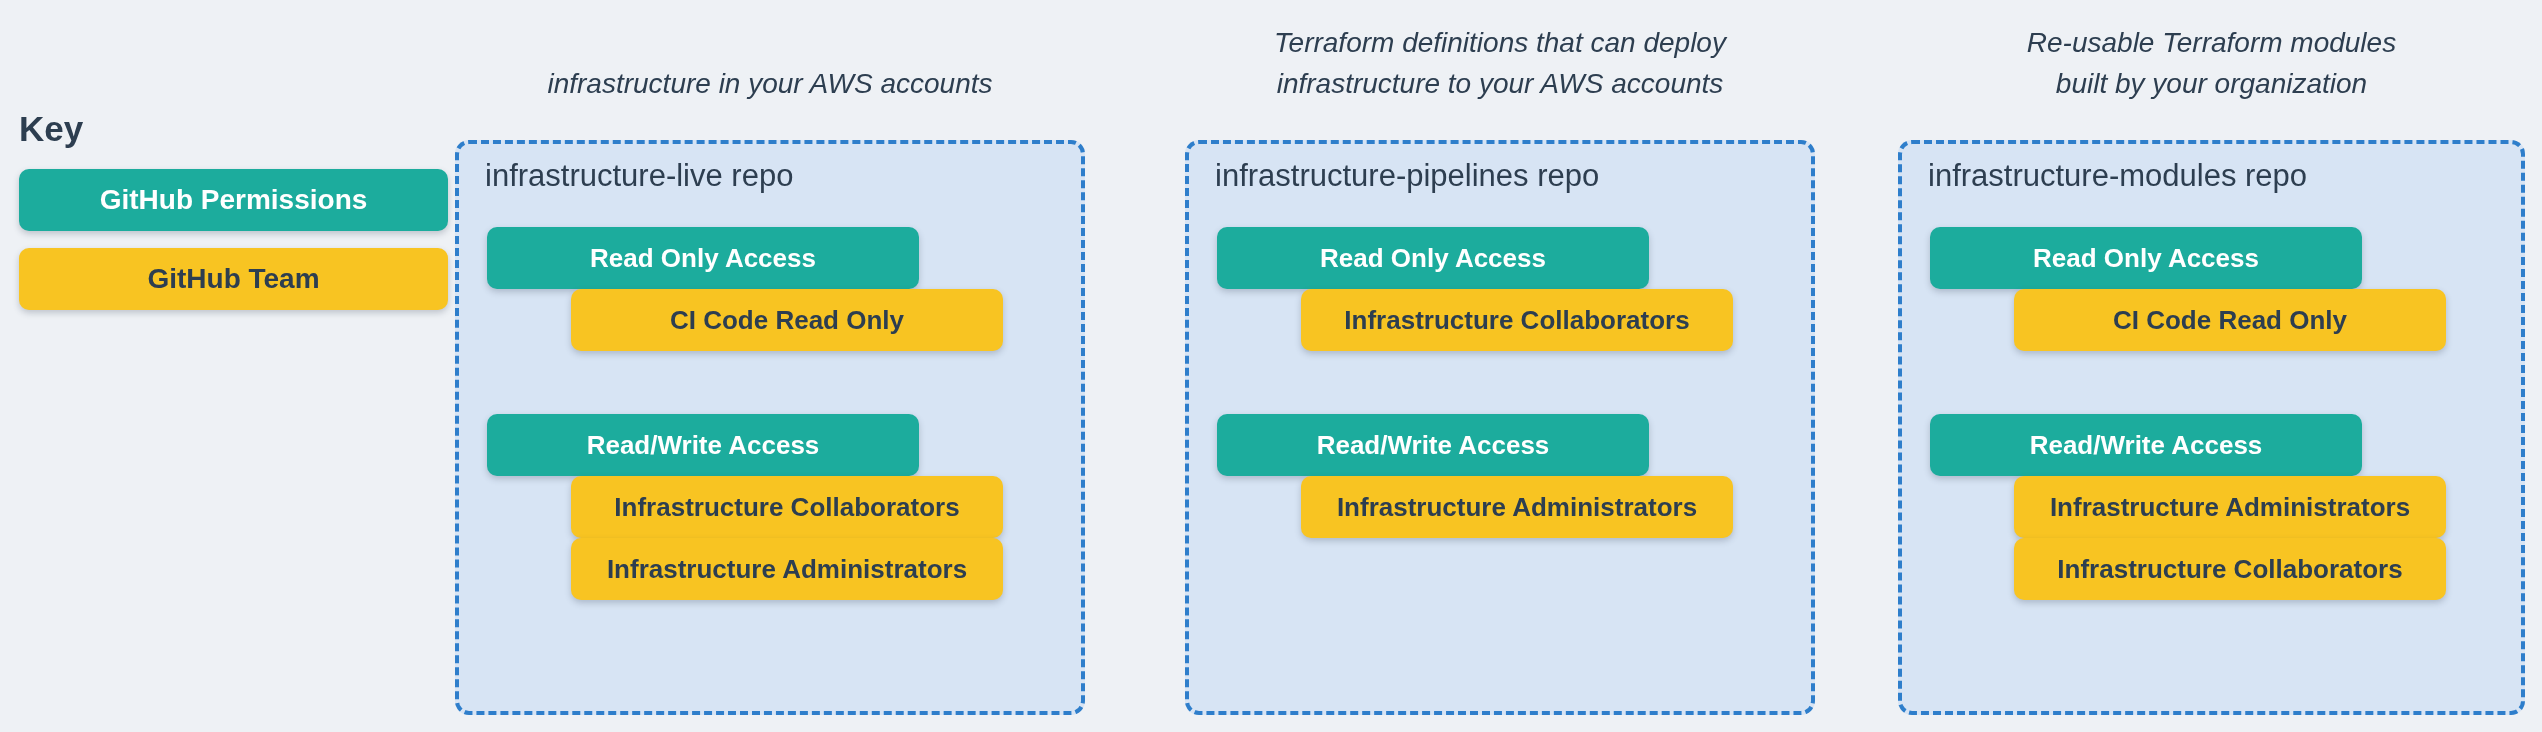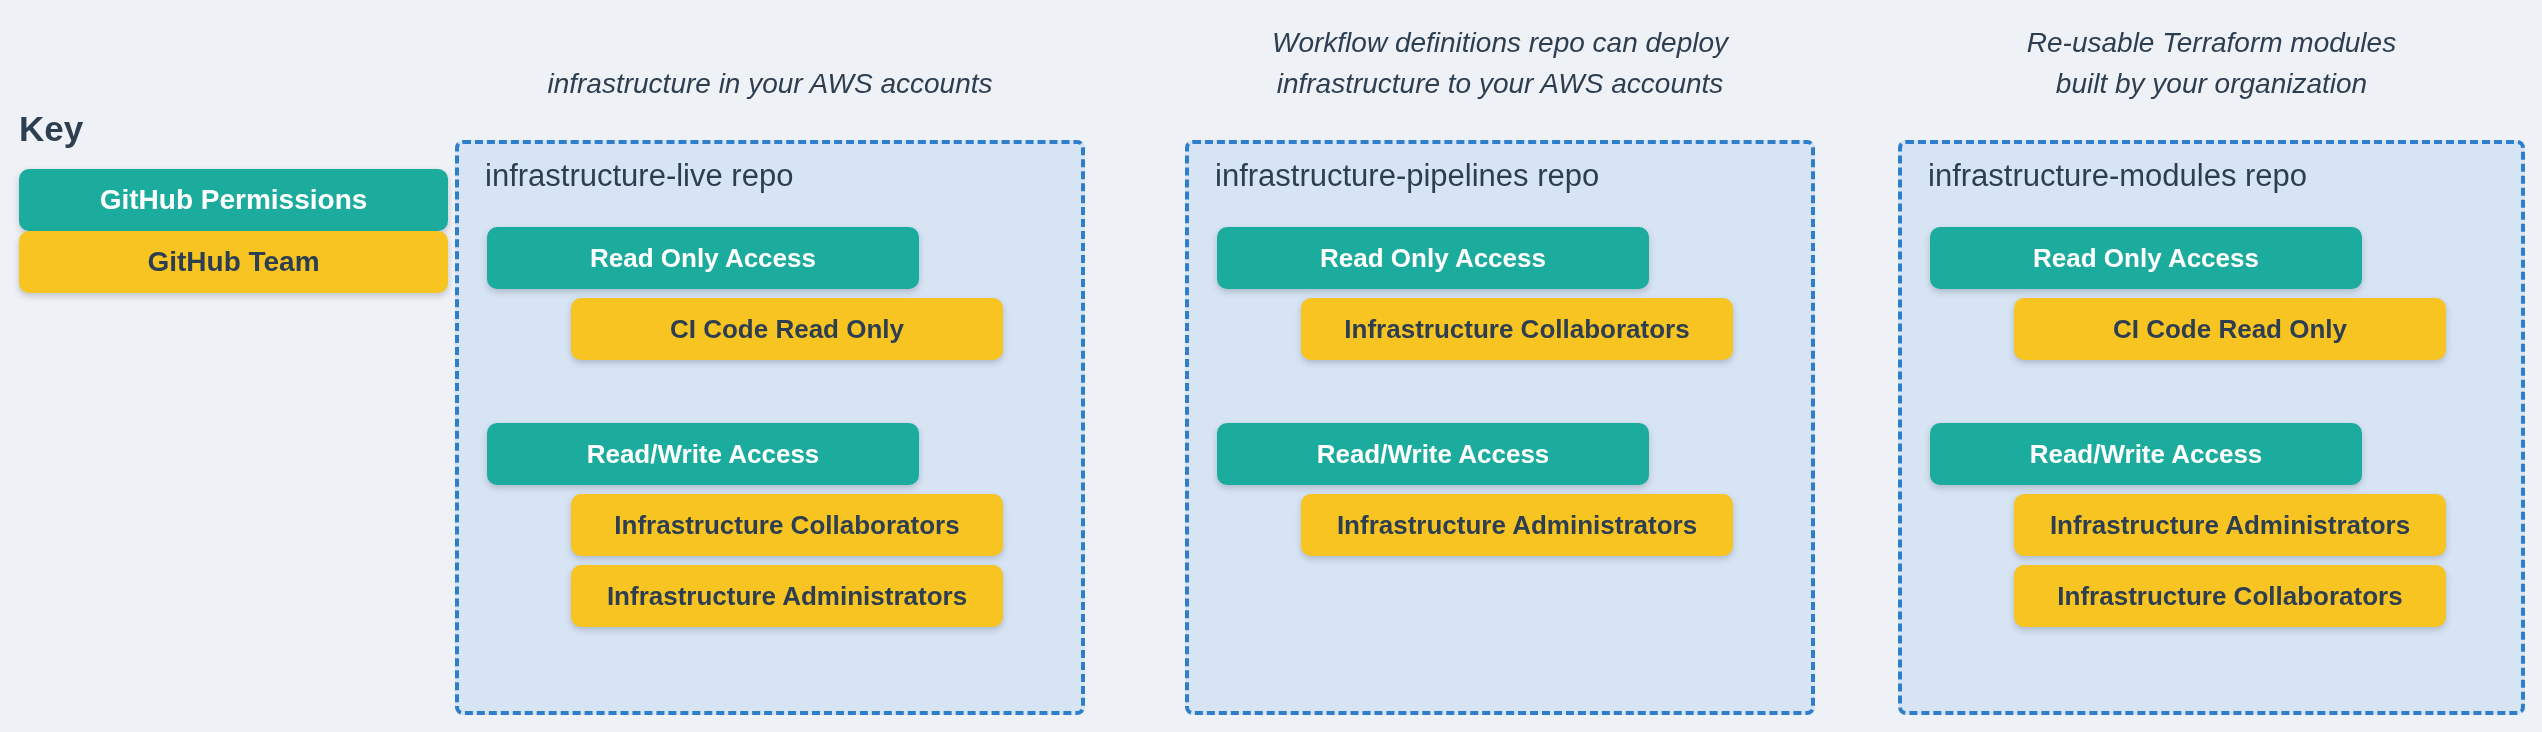--- a/index.html
+++ b/index.html
@@ -30,21 +30,21 @@
     height: 62px;
     border-radius: 10px;
     display: flex;
     align-items: center;
     justify-content: center;
     font-size: 28px;
     font-weight: 600;
     box-shadow: 0 3px 6px rgba(50, 65, 85, 0.25);
     box-sizing: border-box;
   }
-  .legend-btn + .legend-btn { margin-top: 0; }
+  .legend-btn + .legend-btn { margin-top: 17px; }
   .teal-btn  { background: #1cac9d; color: #ffffff; }
   .yellow-btn{ background: #f8c422; color: #2d3e50; }
 
   
   .column { position: absolute; top: 0; }
   .col-1 { left: 455px;  width: 630px; }
   .col-2 { left: 1185px; width: 630px; }
   .col-3 { left: 1898px; width: 627px; }
 
   .col-header {
@@ -60,21 +60,21 @@
   }
 
   .repo-box {
     position: absolute;
     top: 140px;
     left: 0;
     width: 100%;
     height: 575px;
     background: #d7e4f4;
     border: 4px dashed #2e7ecb;
-    border-radius: 8px;
+    border-radius: 14px;
     box-sizing: border-box;
   }
 
   .repo-title {
     font-size: 31px;
     line-height: 36px;
     padding: 14px 0 0 26px;
     color: #2d3e50;
     white-space: nowrap;
   }
@@ -89,21 +89,21 @@
     display: flex;
     align-items: center;
     justify-content: center;
     font-size: 26px;
     font-weight: 600;
     white-space: nowrap;
     box-shadow: 0 3px 6px rgba(50, 65, 85, 0.25);
     box-sizing: border-box;
   }
   .perm-node { margin-left: 28px; }
-  .team-node { margin-left: 112px; margin-top: 9px; }
+  .team-node { margin-left: 112px; }
 </style>
 </head>
 <body>
 
 <div class="canvas">
 
   <div class="key-panel">
     <div class="key-heading">Key</div>
     <div class="legend-btn teal-btn">GitHub Permissions</div>
     <div class="legend-btn yellow-btn">GitHub Team</div>
@@ -123,21 +123,21 @@
       <div class="perm-group second">
         <div class="node-btn teal-btn perm-node">Read/Write Access</div>
         <div class="node-btn yellow-btn team-node">Infrastructure Collaborators</div>
         <div class="node-btn yellow-btn team-node">Infrastructure Administrators</div>
       </div>
     </div>
   </div>
 
   <div class="column col-2">
     <div class="col-header">
-      <span>Workflow definitions repo can deploy</span><br>
+      <span>Terraform definitions that can deploy</span><br>
       <span>infrastructure to your AWS accounts</span>
     </div>
     <div class="repo-box">
       <div class="repo-title">infrastructure-pipelines repo</div>
       <div class="perm-group first">
         <div class="node-btn teal-btn perm-node">Read Only Access</div>
         <div class="node-btn yellow-btn team-node">Infrastructure Collaborators</div>
       </div>
       <div class="perm-group second">
         <div class="node-btn teal-btn perm-node">Read/Write Access</div>

